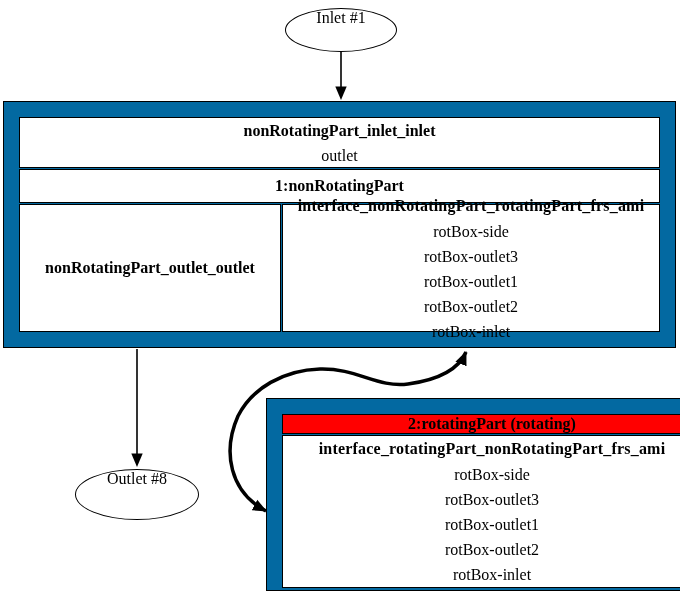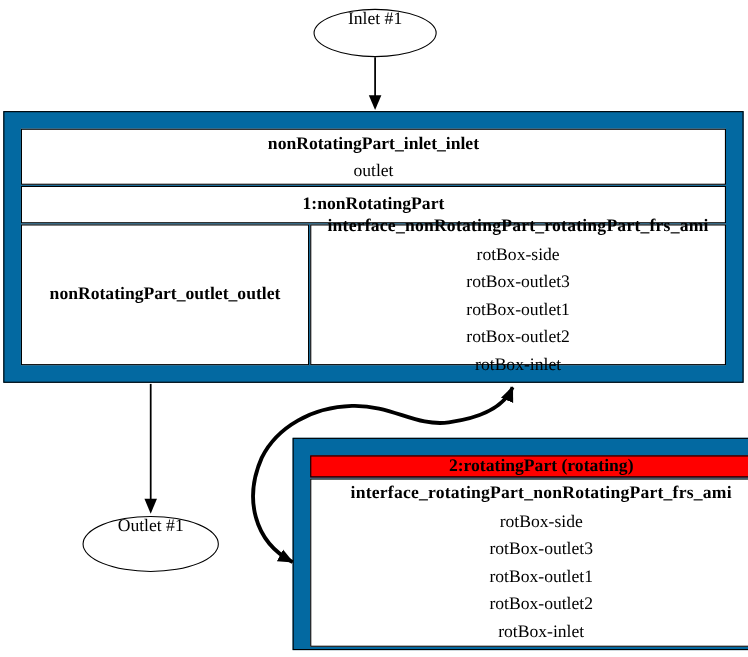--- a/index.html
+++ b/index.html
@@ -118,21 +118,21 @@
           <div class="iface-line">rotBox-side</div>
           <div class="iface-line">rotBox-outlet3</div>
           <div class="iface-line">rotBox-outlet1</div>
           <div class="iface-line">rotBox-outlet2</div>
           <div class="iface-line">rotBox-inlet</div>
         </div>
     </div>
   </div>
 
   <div class="ellipse" style="left:75px; top:469px; width:124px; height:51px;">
-    <span>Outlet #1</span>
+    <span>Outlet #8</span>
   </div>
 
   <svg class="edges" viewBox="0 0 680 597">
     <defs>
       <marker id="ah-end" markerUnits="userSpaceOnUse" markerWidth="16" markerHeight="14" refX="13" refY="7" orient="auto">
         <path d="M0,1 L14,7 L0,13 Z" fill="#000"></path>
       </marker>
       <marker id="ah-start" markerUnits="userSpaceOnUse" markerWidth="16" markerHeight="14" refX="13" refY="7" orient="auto-start-reverse">
         <path d="M0,1 L14,7 L0,13 Z" fill="#000"></path>
       </marker>

